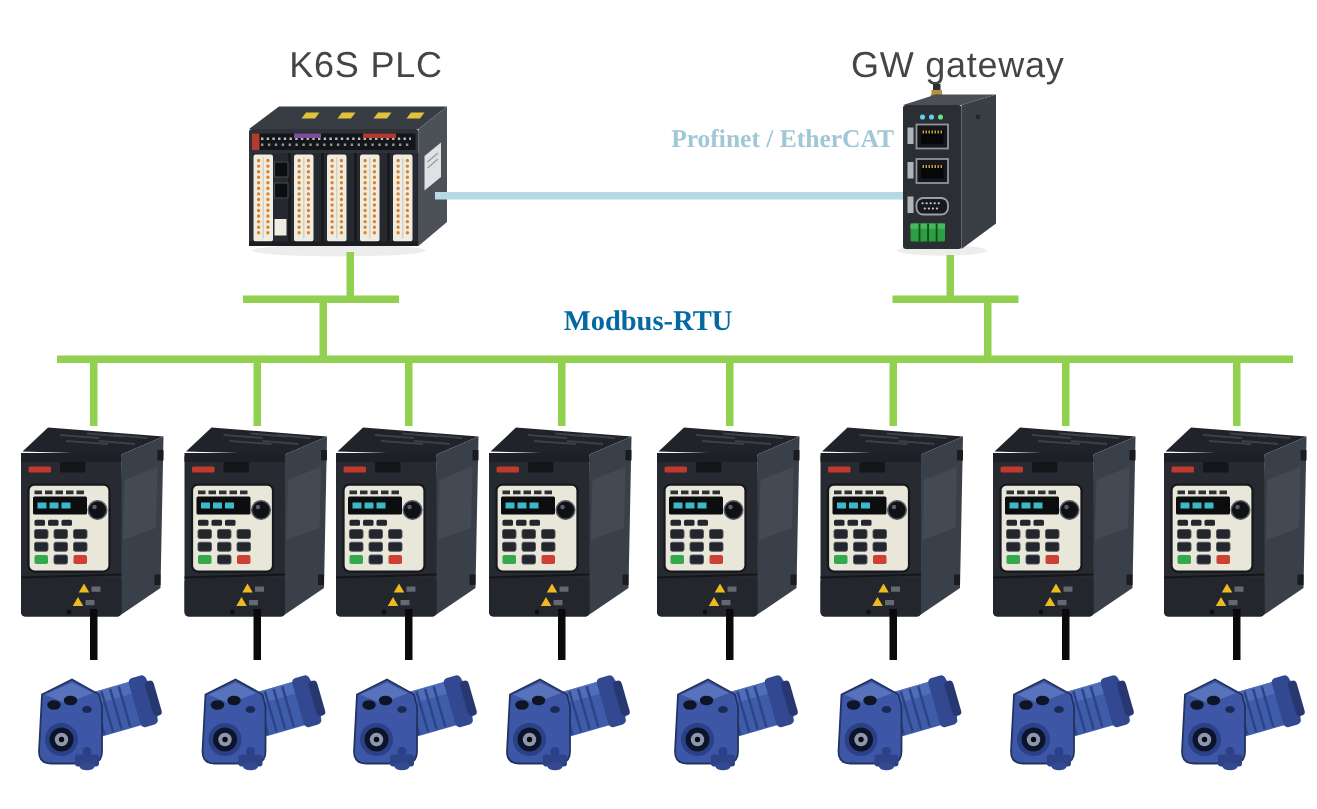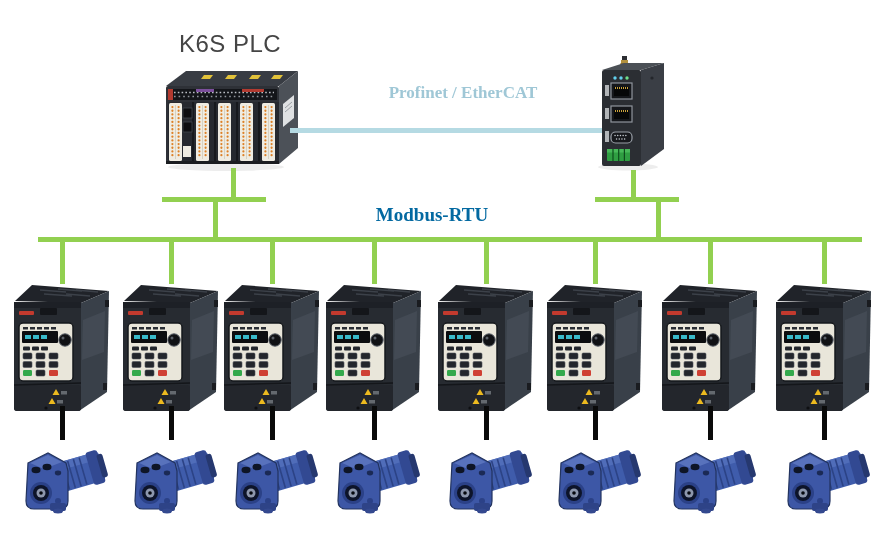--- a/index.html
+++ b/index.html
@@ -4,31 +4,31 @@
 <style>
   html,body{margin:0;padding:0;background:#fff;}
   .canvas{
     position:relative;width:878px;height:539px;background:#ffffff;overflow:hidden;
     font-family:"Liberation Sans",sans-serif;
   }
   .title{
     position:absolute;top:30px;color:#454545;font-size:24px;letter-spacing:0.5px;
     text-align:center;white-space:nowrap;
   }
-  .plc-title{left:150px;width:160px;text-align:center;}
+  .plc-title{left:164px;width:160px;text-align:center;}
   .gw-title{left:556px;width:165px;}
 
   
   .plc-art{position:absolute;left:160px;top:66px;width:142px;height:106px;}
   .gw-art{position:absolute;left:594px;top:54px;width:78px;height:118px;}
 
   
   .blue-line{position:absolute;left:290px;top:128px;width:312px;height:5px;background:#b5dae3;}
   .blue-label{
-    position:absolute;left:330px;top:82px;width:266px;text-align:center;
+    position:absolute;left:330px;top:82px;width:266px;text-align:right;
     font-family:"Liberation Serif",serif;font-weight:bold;font-size:17px;line-height:21px;
     color:#9fc7d6;
   }
 
   
   .g{position:absolute;background:#92d050;}
   .seg-bus{left:38px;top:237px;width:824px;height:5px;}
   .seg-plc-drop1{left:231px;top:168px;width:5px;height:32px;}
   .seg-plc-tbar{left:162px;top:197px;width:104px;height:5px;}
   .seg-plc-drop2{left:213px;top:202px;width:5px;height:38px;}
@@ -50,20 +50,21 @@
   .motor-art{position:absolute;left:7px;top:199px;width:96px;height:78px;}
 
   .hidden-defs{position:absolute;width:0;height:0;overflow:hidden;}
 </style>
 </head>
 <body>
 
 <div class="canvas">
 
   <div class="title plc-title">K6S PLC</div>
+  <div class="title gw-title">GW gateway</div>
 
   <svg class="plc-art" viewBox="0 0 142 106">
     <use href="#plc-sym"></use>
   </svg>
 
   <svg class="gw-art" viewBox="0 0 78 118">
     <use href="#gw-sym"></use>
   </svg>
 
   <div class="blue-line"></div>

